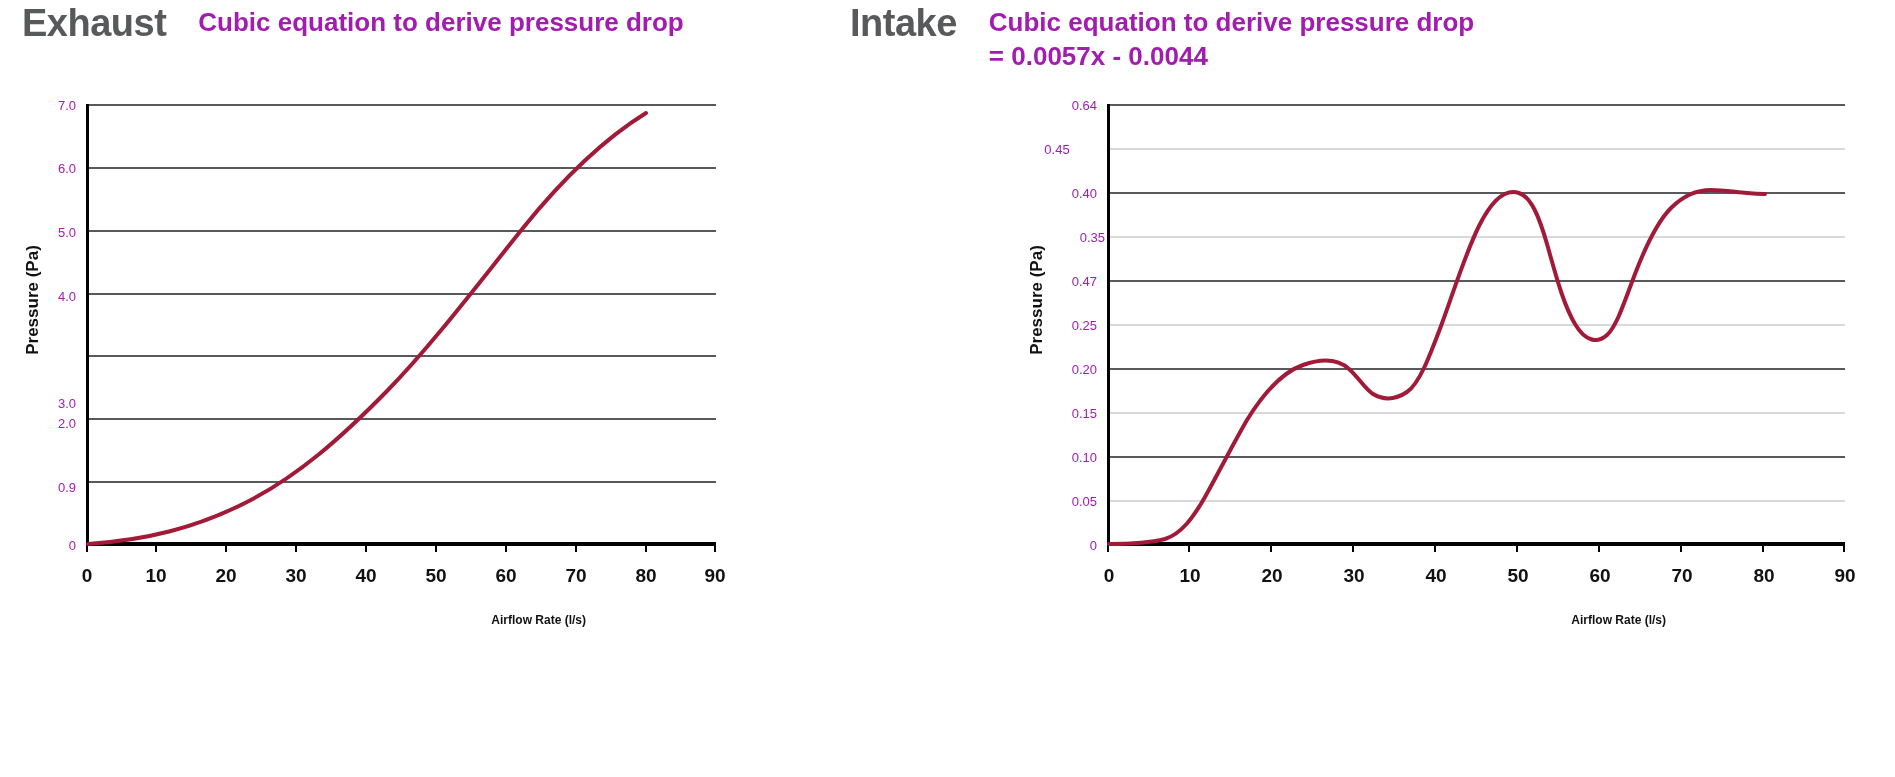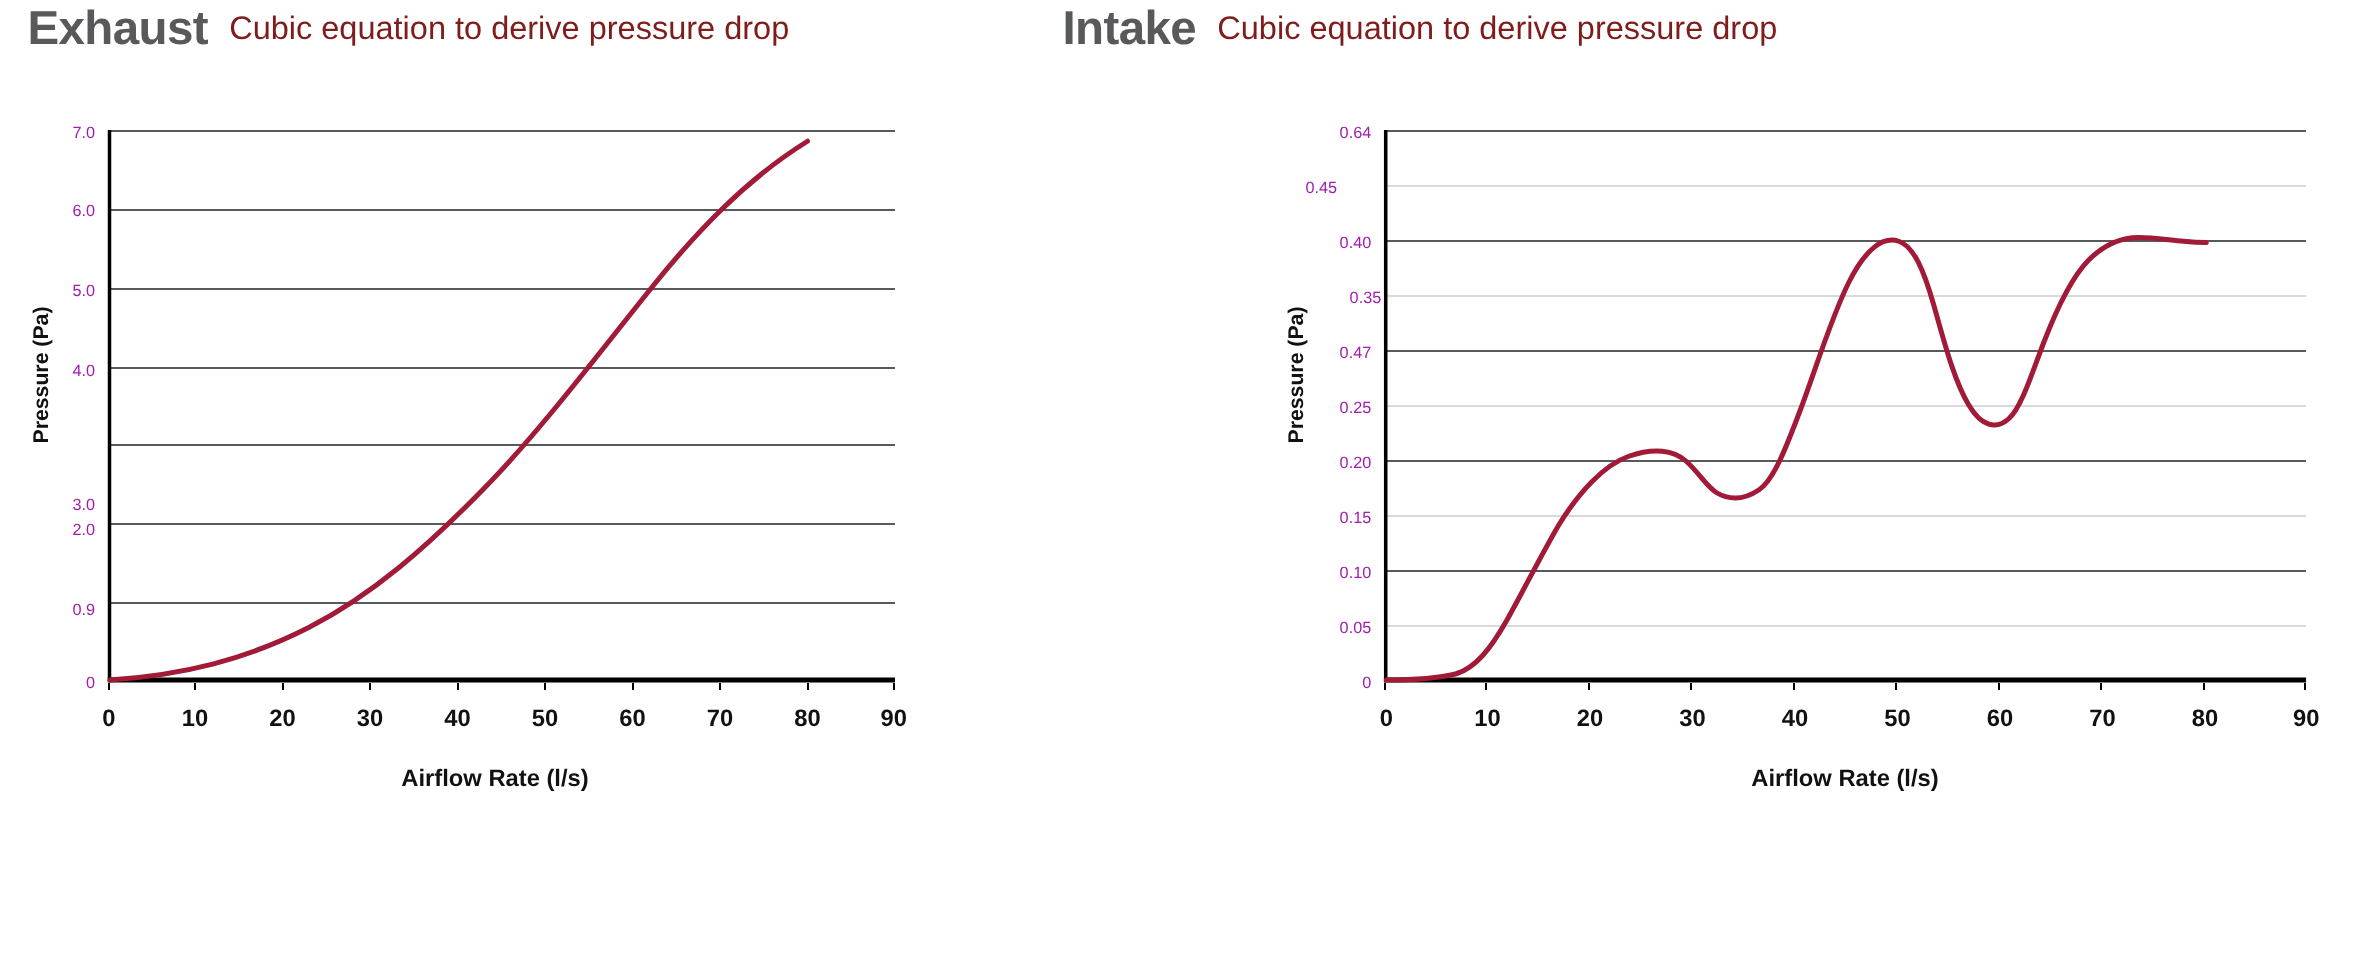--- a/index.html
+++ b/index.html
@@ -18,38 +18,38 @@
   
   .hdr{position:absolute;left:0;top:0;display:flex;align-items:flex-start;}
   .panel.left .hdr{left:22px;top:4px;}
   .panel.right .hdr{left:5px;top:4px;}
   .hdr-title{
     font-size:38px;font-weight:bold;color:#58595B;
     letter-spacing:-0.5px;line-height:1;
     white-space:nowrap;
   }
   .hdr-sub{
-    margin-left:17px;margin-top:2px;
-    font-size:26px;line-height:1.30;color:#7f1d1d;
-    font-weight:400;white-space:nowrap;
+    margin-left:32px;margin-top:2px;
+    font-size:26px;line-height:1.30;color:#a21caf;
+    font-weight:700;white-space:nowrap;
   }
   .hdr-sub .ln{display:block;}
   .hdr-sub sup{font-size:0.62em;vertical-align:super;line-height:0;}
 
   
   .ytitle{
     position:absolute;
     font-size:17px;font-weight:bold;color:#111;
     transform:rotate(-90deg);transform-origin:50% 50%;
     white-space:nowrap;text-align:center;
   }
   
   .xtitle{
-    position:absolute;font-size:19px;font-weight:bold;color:#111;
-    text-align:center;white-space:nowrap;
+    position:absolute;font-size:12px;font-weight:bold;color:#111;
+    text-align:right;white-space:nowrap;
   }
   .ytick{
     position:absolute;right:0;font-size:13px;font-weight:normal;color:#a21caf;
     text-align:right;white-space:nowrap;line-height:1;
   }
   .xtick{
     position:absolute;font-size:19px;font-weight:bold;color:#111;
     text-align:center;white-space:nowrap;line-height:1;
   }
   .plotsvg{position:absolute;display:block;}
@@ -124,20 +124,21 @@
 
     <div class="xtitle" style="left:206px;top:613px;width:380px;">Airflow Rate (l/s)</div>
   </div>
 
   <div class="panel right">
 
     <div class="hdr">
       <div class="hdr-title">Intake</div>
       <div class="hdr-sub">
         <span class="ln">Cubic equation to derive pressure drop</span>
+        <span class="ln"><span>= 0.0057x - 0.0044</span><sup></sup><span></span></span>
       </div>
     </div>
 
     <div class="ytitle" style="left:97px;top:290px;width:190px;">Pressure (Pa)</div>
 
     <div class="ytick" style="left:172px;top:99px;width:80px;">0.64</div>
     <div class="ytick" style="left:172px;top:143px;width:80px;text-align:center;">0.45</div>
     <div class="ytick" style="left:172px;top:187px;width:80px;">0.40</div>
     <div class="ytick" style="left:180px;top:231px;width:80px;">0.35</div>
     <div class="ytick" style="left:172px;top:275px;width:80px;">0.47</div>

